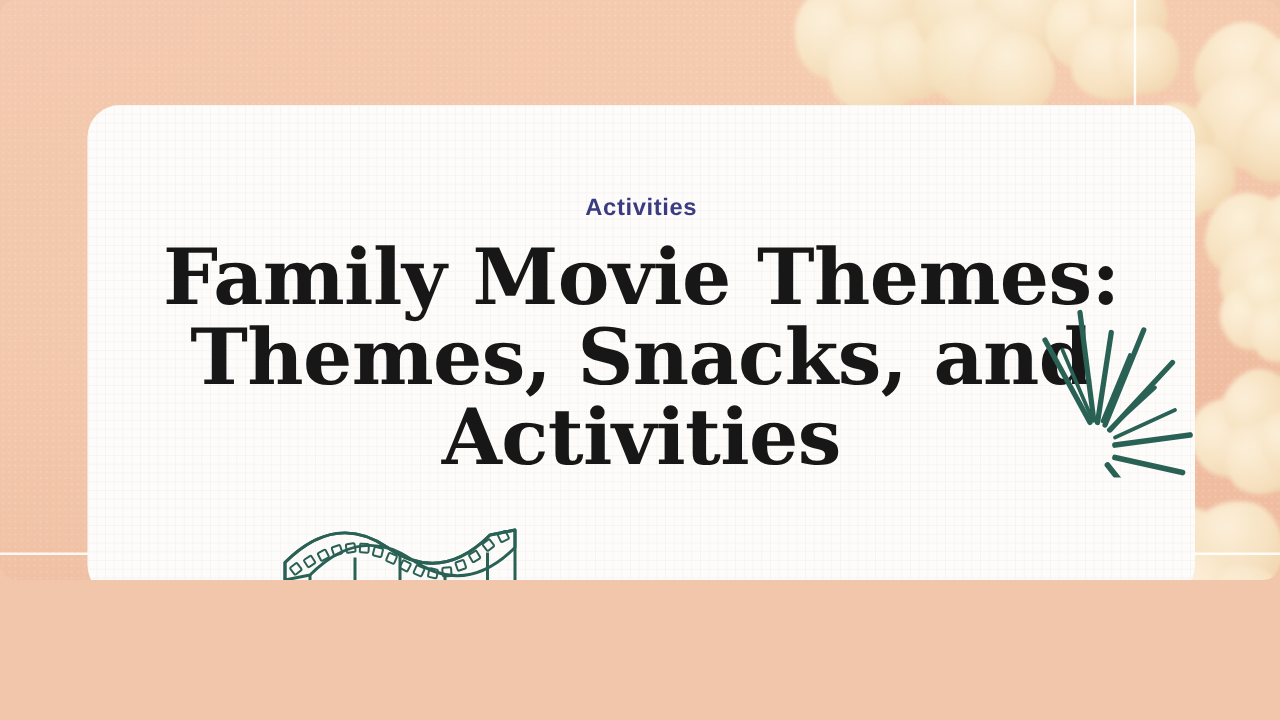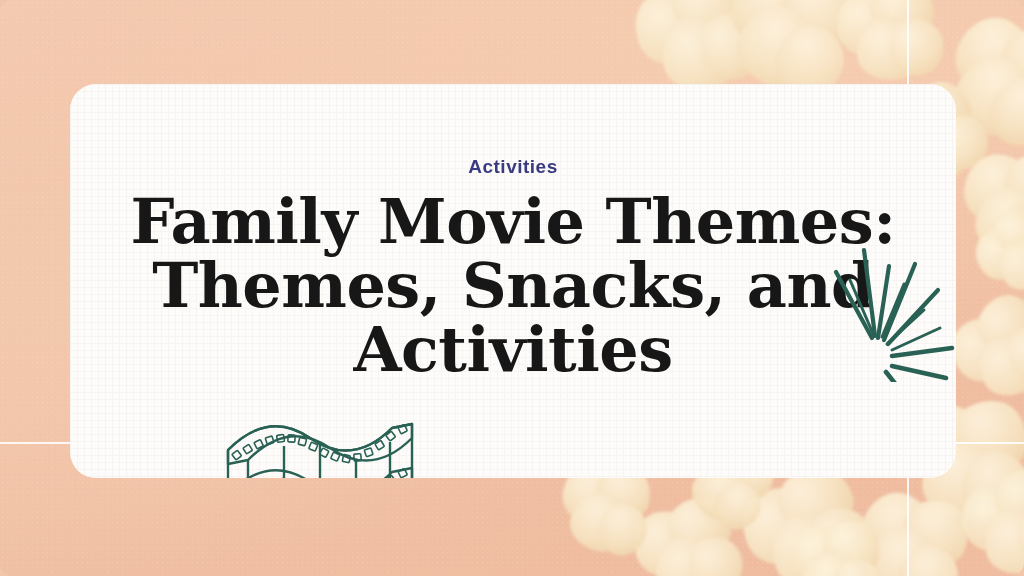--- a/index.html
+++ b/index.html
@@ -11,21 +11,21 @@
   }
 
   body {
     font-family: "Liberation Sans", sans-serif;
     background: #f2c6ab;
   }
 
   #poster {
     position: relative;
     width: 1024px;
-    height: 576px;
+    height: 464px;
     overflow: hidden;
     background: #f2c6ab;
     border-radius: 13px;
   }
 
   
   .bg-base {
     position: absolute;
     inset: 0;
     background:

